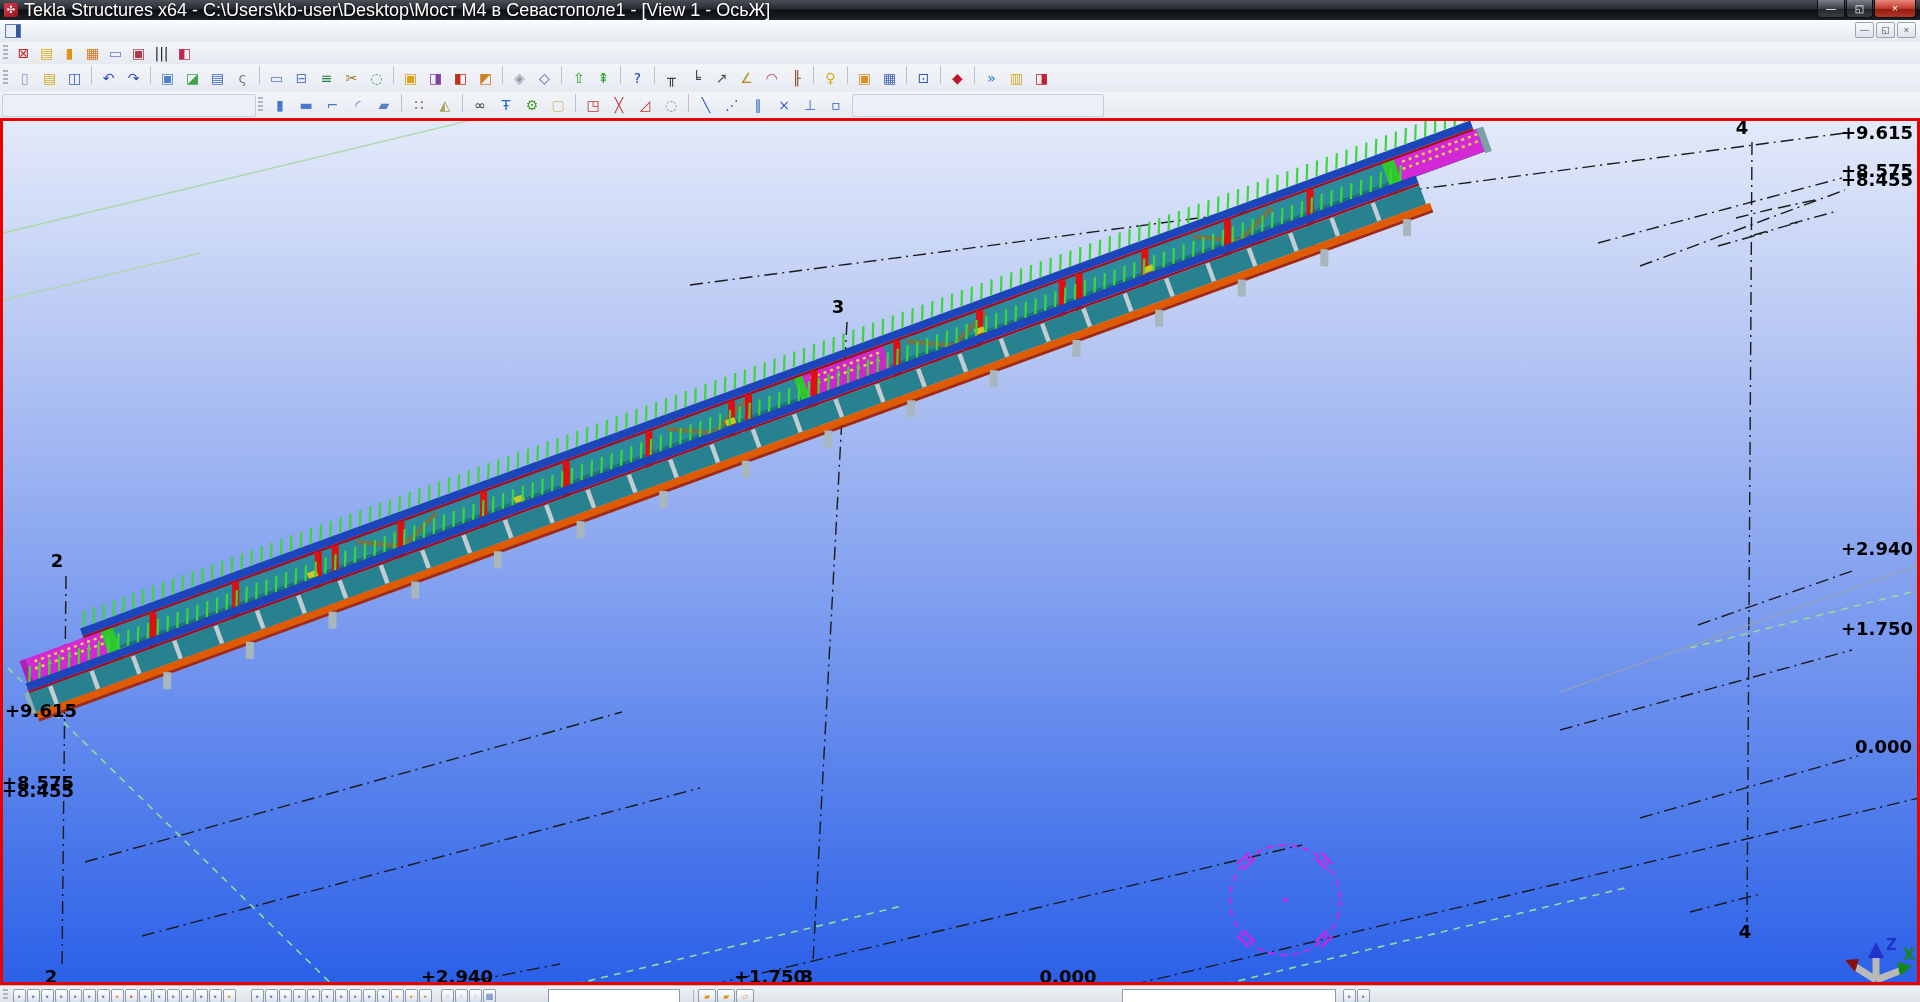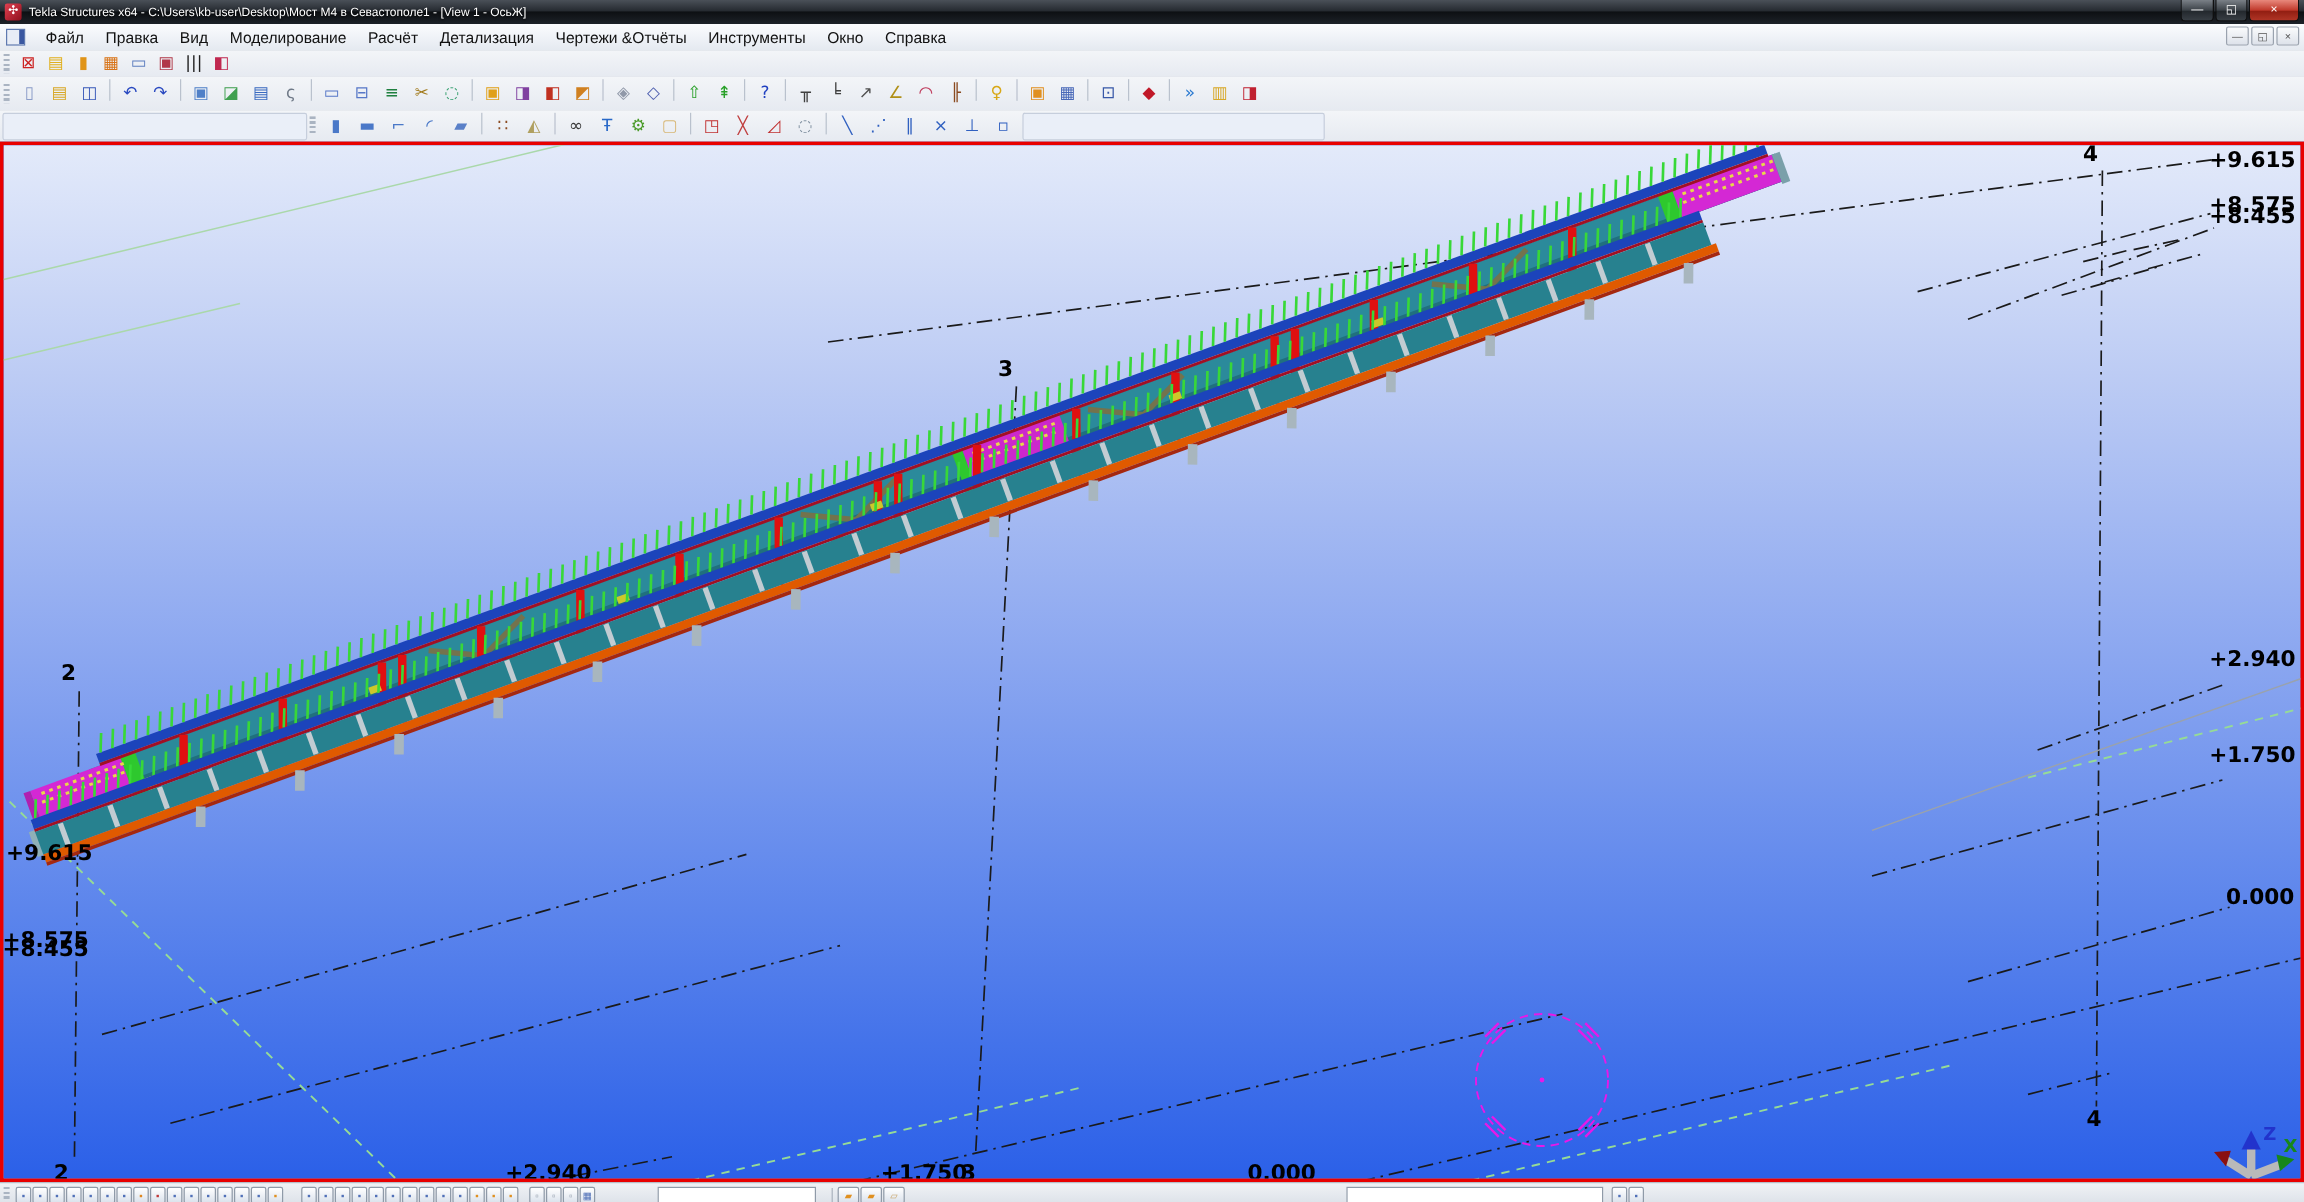--- a/index.html
+++ b/index.html
@@ -6,21 +6,21 @@
   body{width:1920px;height:1002px;overflow:hidden;background:#e4e7ec;
        font-family:"Liberation Sans",sans-serif;position:relative;}
 
   
   .titlebar{position:absolute;left:0;top:0;width:1920px;height:20px;
     background:linear-gradient(#4a5058 0%,#262b31 45%,#0d1013 50%,#1d2228 100%);
     display:flex;align-items:center;color:#fff;}
   .app-icon{width:14px;height:14px;margin:0 6px 0 4px;border-radius:2px;
     background:linear-gradient(135deg,#e04050,#90101e);color:#fff;font-size:10px;
     display:flex;align-items:center;justify-content:center;line-height:1;}
-  .title-text{font-size:10px;text-shadow:0 1px 2px #000;white-space:nowrap;}
+  .title-text{font-size:18px;text-shadow:0 1px 2px #000;white-space:nowrap;}
   .wbtns{position:absolute;right:4px;top:0;display:flex;}
   .wbtn{height:18px;border:1px solid #101010;border-top:none;border-radius:0 0 4px 4px;
     background:linear-gradient(#7a8087,#3c4248 50%,#23282d 55%,#383e44);
     color:#fff;font-size:10px;line-height:16px;text-align:center;padding:0;margin-left:1px;}
   .wbtn.min{width:28px;}.wbtn.max{width:27px;}
   .wbtn.close{width:42px;background:linear-gradient(#e8887c,#c0392b 50%,#921e12 55%,#b03526);}
 
   
   .menubar{position:absolute;left:0;top:20px;width:1920px;height:22px;
     background:linear-gradient(#fbfcfe,#e4e9f0);border-bottom:1px solid #c2c8d2;
@@ -77,32 +77,20 @@
   <span class="title-text">Tekla Structures x64 - C:\Users\kb-user\Desktop\Мост М4 в Севастополе1 - [View 1 - ОсьЖ]</span>
   <span class="wbtns">
       <button class="wbtn min">—</button>
       <button class="wbtn max">◱</button>
       <button class="wbtn close">×</button>
     </span>
 </div>
 
 <div class="menubar">
   <span class="mdi-doc-icon"></span>
-  <span style="display:flex">
-      <span class="menu-item">Файл</span>
-      <span class="menu-item">Правка</span>
-      <span class="menu-item">Вид</span>
-      <span class="menu-item">Моделирование</span>
-      <span class="menu-item">Расчёт</span>
-      <span class="menu-item">Детализация</span>
-      <span class="menu-item">Чертежи &amp;Отчёты</span>
-      <span class="menu-item">Инструменты</span>
-      <span class="menu-item">Окно</span>
-      <span class="menu-item">Справка</span>
-    </span>
   <span class="mdibtns">
       <button class="mdibtn">—</button>
       <button class="mdibtn">◱</button>
       <button class="mdibtn">×</button>
     </span>
 </div>
 
 <div class="tbrow tbrow1">
   <span class="grip"></span>
   <span style="display:flex">

